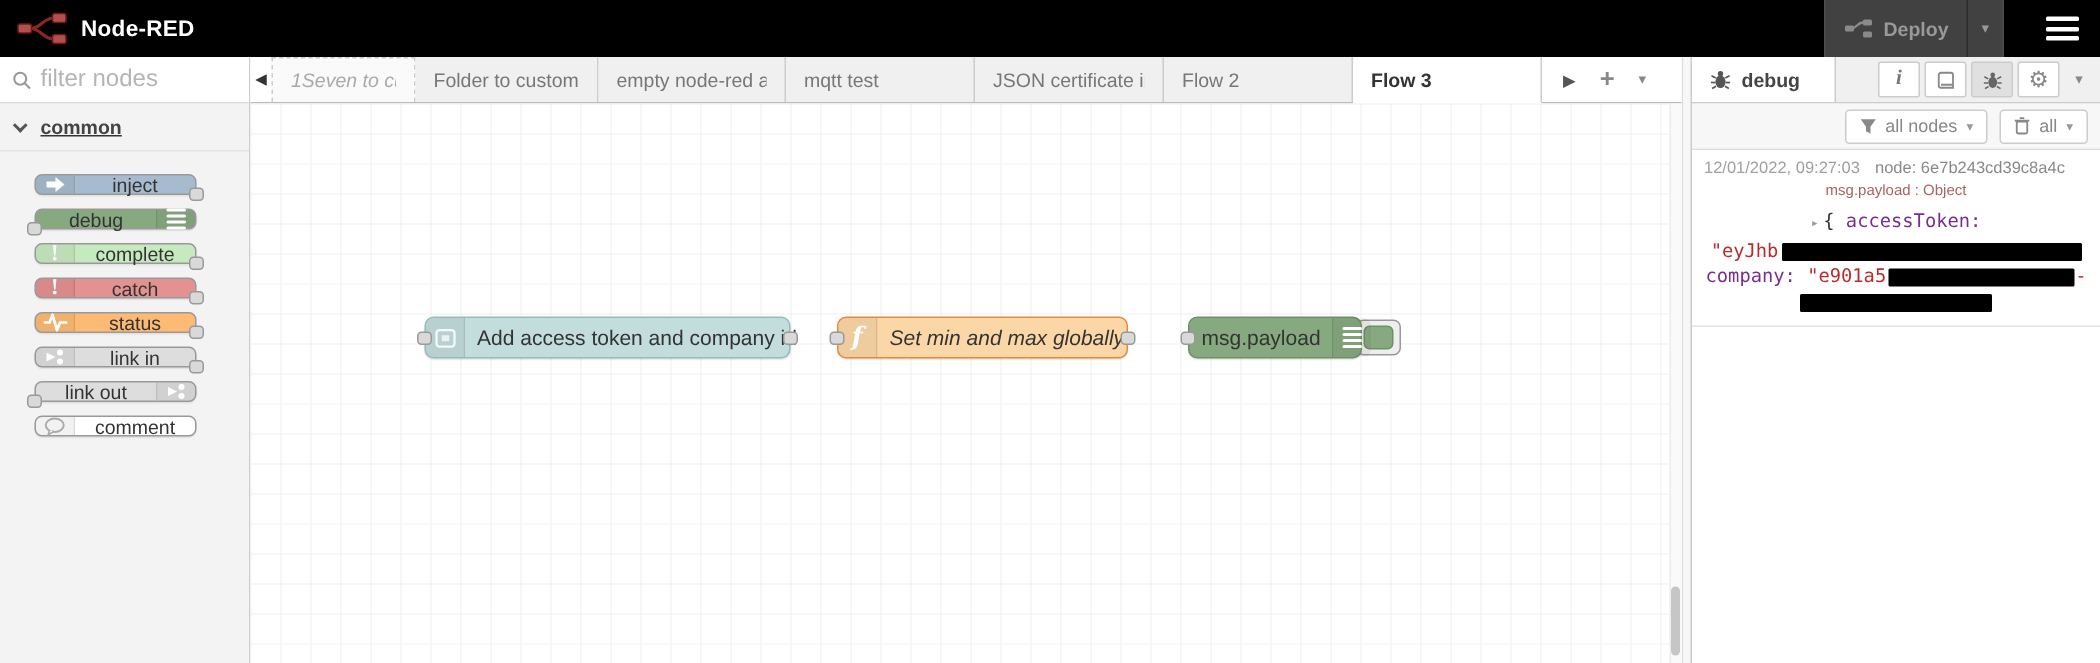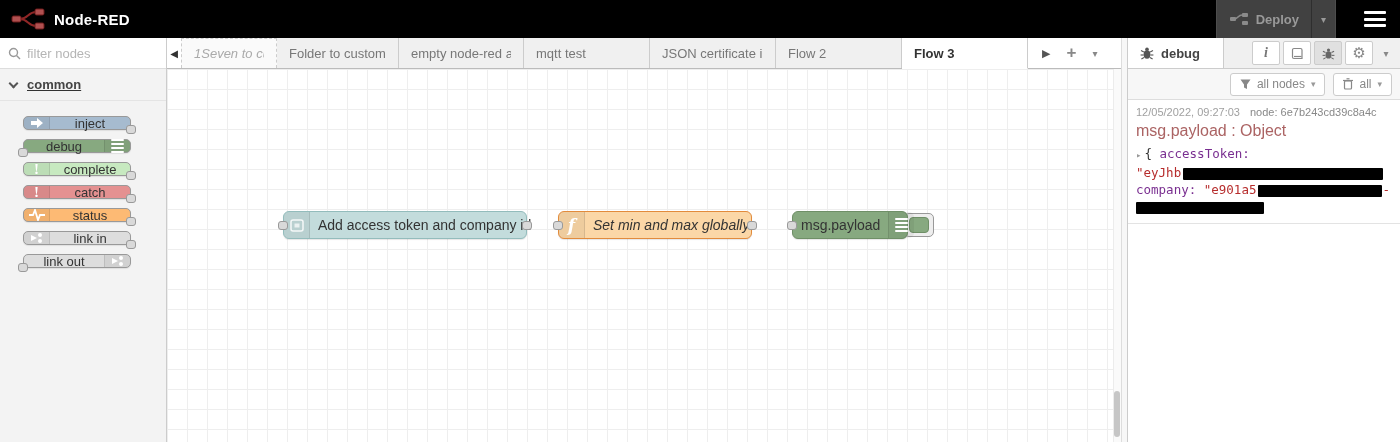--- a/index.html
+++ b/index.html
@@ -1,38 +1,38 @@
 <!DOCTYPE html>
 <html><head>
 <meta charset="utf-8">
 <style>
   * { margin:0; padding:0; box-sizing:border-box; }
   html,body { width:1400px; height:442px; overflow:hidden; }
   body { font-family:"Liberation Sans", sans-serif; font-size:13px; color:#333; }
-  .app { width:1400px; height:442px; display:flex; flex-direction:column; background:#fff; position:relative; }
+  .app { width:1400px; height:442px; display:flex; flex-direction:column; background:#fff; position:relative;text-align:center; }
 
   
   .header { height:38px; background:#000; display:flex; align-items:center; padding:0 14px 0 10px; flex:none; }
   .logo { display:flex; align-items:center; gap:8px; }
   .logo-title { color:#fff; font-size:15px; font-weight:600; letter-spacing:.2px; }
   .header-spacer { flex:1; }
   .deploy-btn { display:flex; align-items:center; height:44px; background:#414141; border:1px solid #4d4d4d; border-radius:3px; overflow:hidden; margin-right:28px; cursor:pointer; }
   .deploy-main { display:flex; align-items:center; gap:7px; padding:0 12px; height:100%; }
   .deploy-label { color:#999; font-size:13px; font-weight:600; }
   .deploy-caret { width:24px; height:100%; display:flex; align-items:center; justify-content:center; border-left:1px solid #2e2e2e; color:#999; font-size:10px; }
   .hamburger { width:22px; height:16px; display:flex; flex-direction:column; justify-content:space-between; cursor:pointer; }
   .hamburger span { height:3px; background:#fff; border-radius:1px; }
 
   
   .main { flex:1; display:flex; min-height:0; }
 
   
   .palette { width:167px; flex:none; background:#f3f3f3; border-right:1px solid #ccc; display:flex; flex-direction:column; }
   .palette-filter { height:31px; background:#fff; border-bottom:1px solid #ddd; display:flex; align-items:center; padding:0 8px; gap:6px; flex:none; }
-  .palette-filter .ph { color:#b5b5b5; font-size:13px; }
+  .palette-filter .ph { color:#b5b5b5; font-size:16px; }
   .category-header { height:32px; display:flex; align-items:center; gap:10px; padding:0 10px; border-bottom:1px solid #e4e4e4; flex:none; cursor:pointer;text-decoration:underline; }
   .category-header .cat-label { font-weight:bold; font-size:13px; color:#444; }
   .chev { width:7px; height:7px; border-right:2px solid #555; border-bottom:2px solid #555; transform:rotate(45deg); margin-top:-3px; }
   .palette-nodes { padding-top:15px; }
   .pnode { position:relative; width:108px; height:14px; margin:0 0 9px 23px; border:1px solid #999; border-radius:5px; display:flex; align-items:stretch; cursor:grab; box-shadow:0 1px 1px rgba(0,0,0,.08); }
   .pnode .picon { width:26px; flex:none; background:rgba(0,0,0,.05); border-right:1px solid rgba(0,0,0,.1); display:flex; align-items:center; justify-content:center; border-radius:4px 0 0 4px; }
   .pnode .picon.right { border-right:none; border-left:1px solid rgba(0,0,0,.1); border-radius:0 4px 4px 0; }
   .pnode .plabel { flex:1; display:flex; align-items:center; justify-content:center; font-size:13px; color:#333; white-space:nowrap; }
   .port { position:absolute; width:10px; height:9px; background:#d9d9d9; border:1px solid #999; border-radius:3px; top:8px; }
   .port.pl { left:-6px; } .port.pr { right:-6px; }
@@ -83,21 +83,21 @@
   .sb-btn.active { background:#e0e0e0; }
   .sb-btn.noborder { border:none; background:transparent; width:20px; font-size:10px; }
   .info-i { font-family:"Liberation Serif",serif; font-weight:bold; font-style:italic; font-size:14px; color:#777; }
   .sb-toolbar { height:31px; flex:none; background:#f7f7f7; border-bottom:1px solid #ddd; display:flex; align-items:center; justify-content:flex-end; gap:8px; padding:0 8px; }
   .tb-btn { height:23px; display:flex; align-items:center; gap:6px; padding:0 9px; background:#fff; border:1px solid #ccc; border-radius:3px; color:#888; font-size:12px; cursor:pointer; }
   .tb-btn .caret { font-size:9px; color:#999; }
   .sb-messages { flex:1; overflow:hidden; background:#fff; }
   .dbg-msg { padding:6px 8px 8px 8px; border-bottom:1px solid #e3e3e3; }
   .dbg-meta { font-size:11px; color:#a0a0a0; display:flex; gap:10px; margin-bottom:4px; }
   .dbg-meta .nid { color:#888; }
-  .dbg-name { font-size:16px; color:#ab6363; margin-bottom:5px; }
+  .dbg-name { font-size:10px; color:#ab6363; margin-bottom:5px; }
   .dbg-json { font-family:"DejaVu Sans Mono",monospace; font-size:12.5px; line-height:17px; color:#333; }
   .jkey { color:#792e90; }
   .jstr { color:#b72d2d; }
   .jarrow { color:#999; font-size:9px; margin-right:3px; }
   .bar { display:inline-block; height:12px; background:#000; vertical-align:middle; margin-left:2px; border-radius:1px; }
 </style>
 </head>
 <body>
 
 <div class="app">
@@ -218,20 +218,29 @@
           <span class="picon right">
             <svg width="14" height="12" viewBox="0 0 14 12">
                 <path d="M1 3 l6 3 -6 3 z" fill="#fff"></path>
                 <circle cx="10" cy="3" r="2" fill="#fff"></circle>
                 <circle cx="10" cy="9" r="2" fill="#fff"></circle>
               </svg>
           </span>
           <span class="port pl"></span>
         </div>
 
+        <div class="pnode" style="background-color: rgb(255, 255, 255);">
+          <span class="picon">
+            <svg width="15" height="13" viewBox="0 0 15 13">
+                <ellipse cx="7.5" cy="5.5" rx="6" ry="4.5" fill="none" stroke="#aaa" stroke-width="1.3"></ellipse>
+                <path d="M4 9 l-1 3 4 -2.5" fill="#fff" stroke="#aaa" stroke-width="1"></path>
+              </svg>
+          </span>
+          <span class="plabel">comment</span>
+        </div>
 
       </div>
     </div>
 
     <div class="workspace">
       <div class="tabbar">
         <span class="tab-scroll-left">
             <span>◀</span>
           </span>
         <div class="tab disabled" style="width:96px">
@@ -376,21 +385,21 @@
             <line x1="3.5" y1="0.8" x2="6.5" y2="0.8" stroke="#888" stroke-width="1.2"></line>
           </svg>
           <span>all</span>
           <span class="caret">▾</span>
         </span>
       </div>
 
       <div class="sb-messages">
         <div class="dbg-msg">
           <div class="dbg-meta">
-            <span>12/05/2022, 09:27:03</span>
+            <span>12/01/2022, 09:27:03</span>
             <span class="nid">node: 6e7b243cd39c8a4c</span>
           </div>
           <div class="dbg-name">msg.payload : Object</div>
           <div class="dbg-json">
             <div>
               <span class="jarrow">▸</span><span>{</span>
               <span class="jkey">accessToken:</span>
             </div>
             <div>
               <span class="jstr">"eyJhb</span><span class="bar" style="width:200px"></span>

